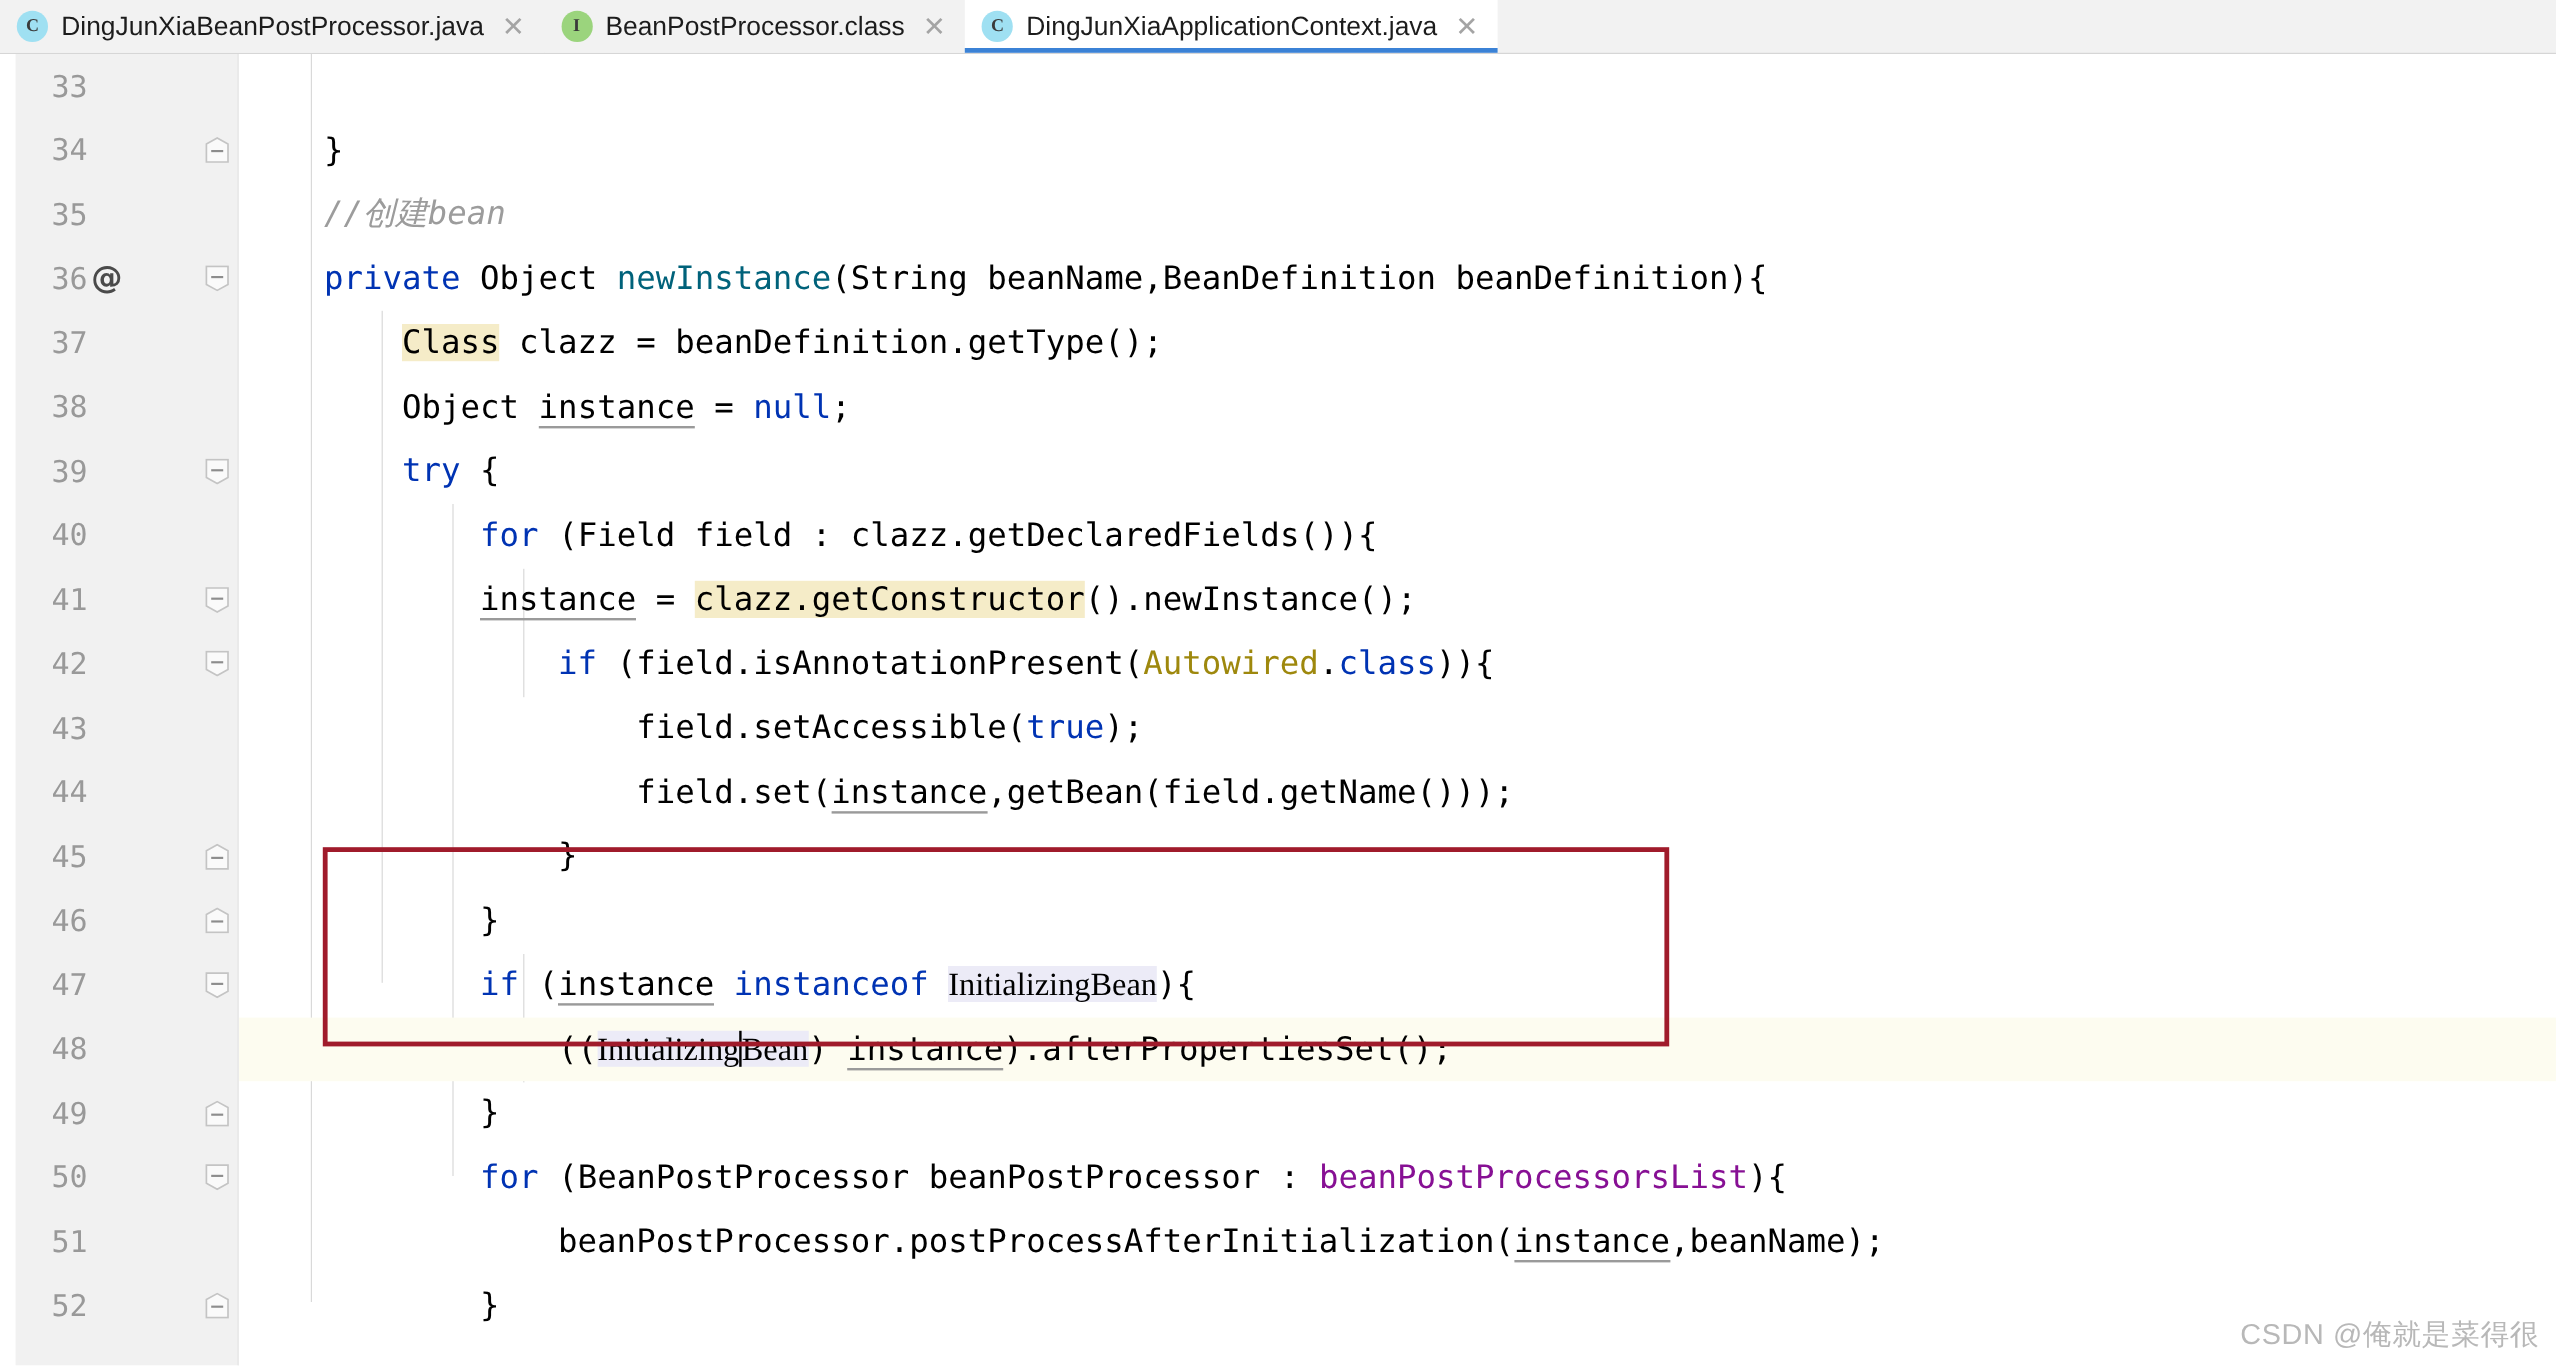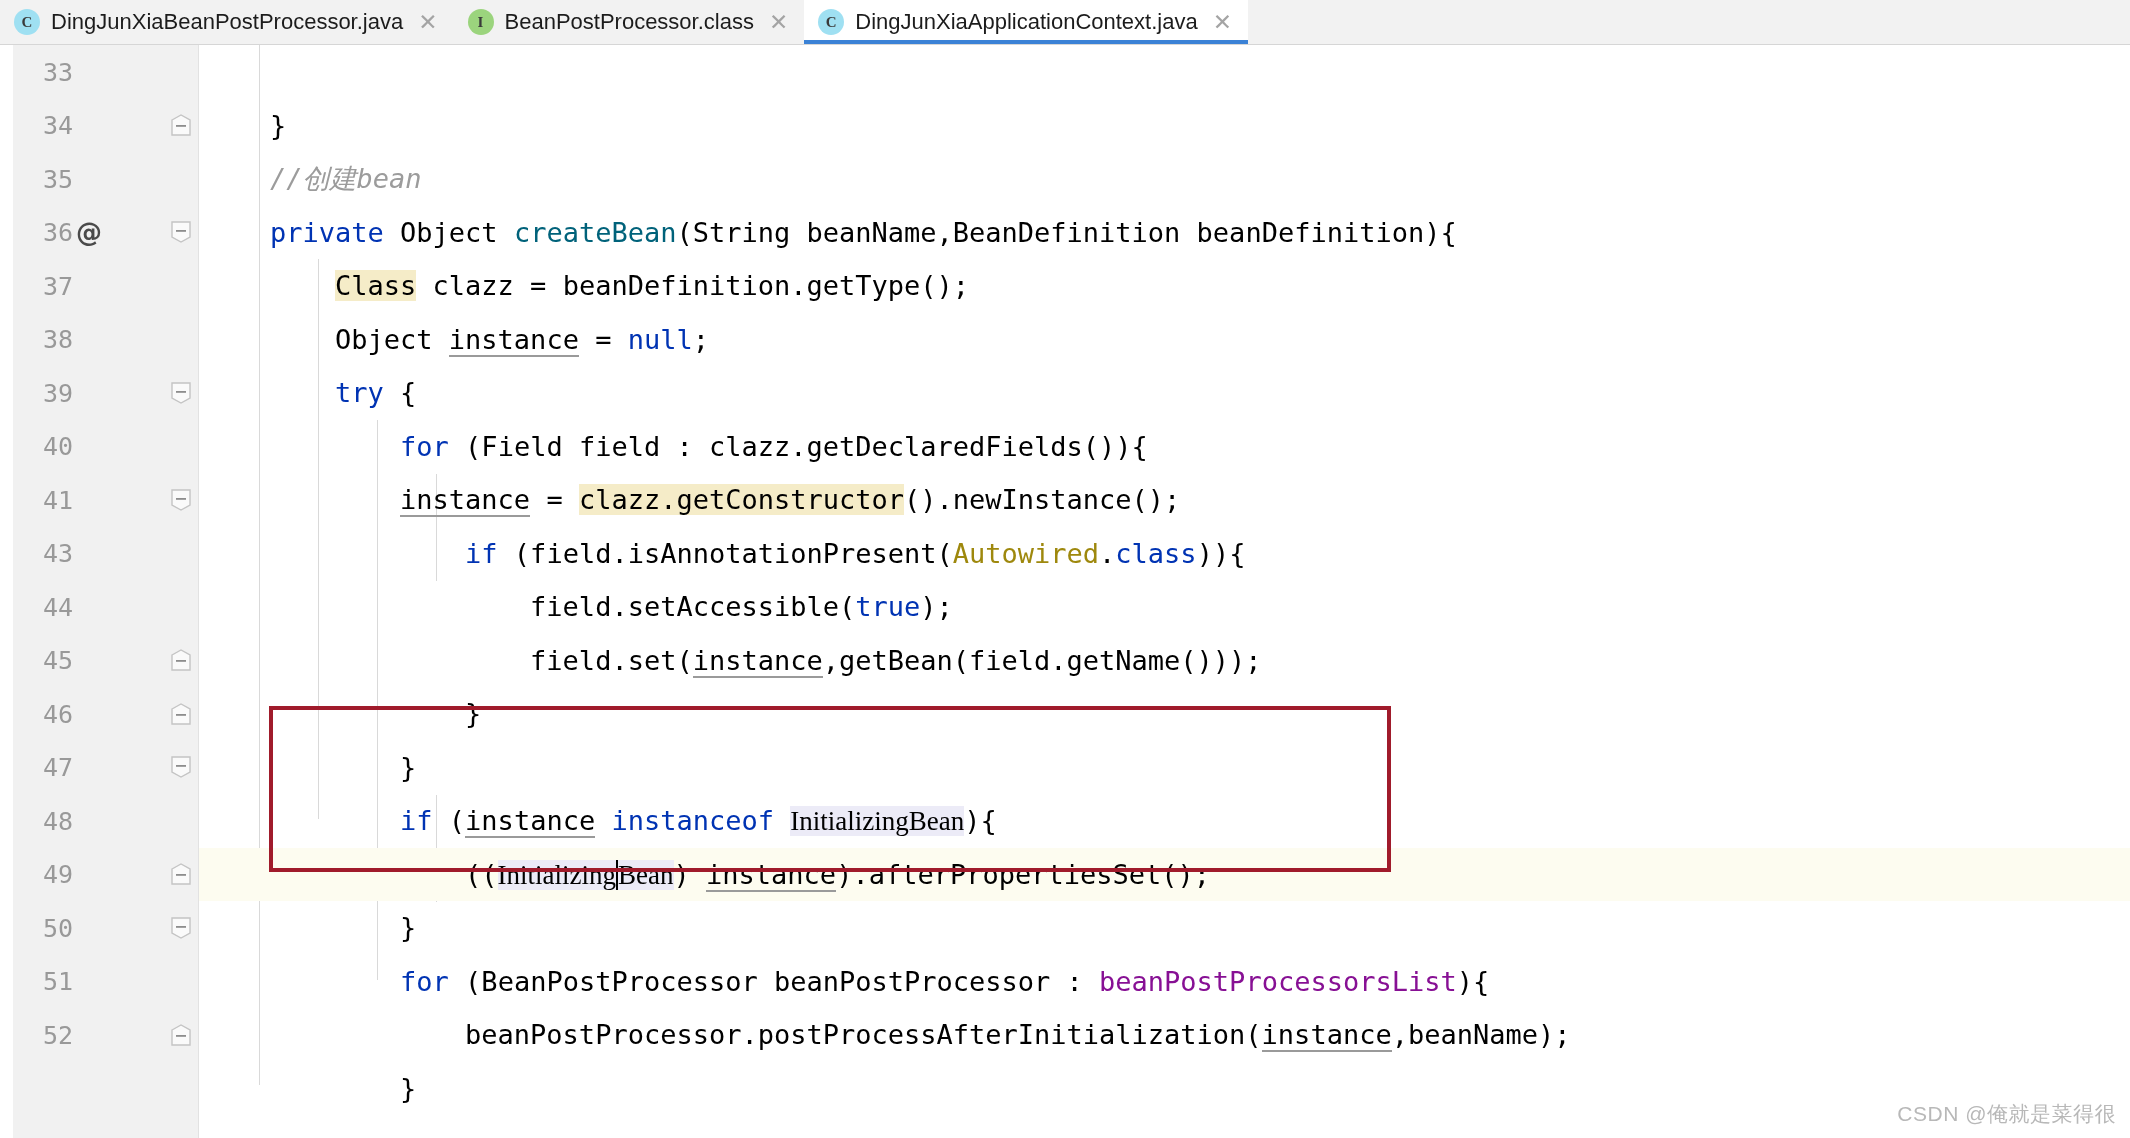--- a/index.html
+++ b/index.html
@@ -115,21 +115,21 @@
   .redbox{
     position:absolute;
     border:4px solid #a01b2b;
     pointer-events:none;
     box-sizing:border-box;
   }
 
   .watermark{
     position:absolute;right:14px;bottom:10px;
     font-family:"Liberation Sans", sans-serif;
-    font-size:21px;color:#b8b8b8;
+    font-size:24px;color:#b8b8b8;
     letter-spacing:.5px;
   }
 </style>
 </head>
 <body>
 
 <div class="app">
 
   <div class="tabbar">
 
@@ -194,20 +194,29 @@
               <path d="M2 1 L20 1 L20 16 L11 21 L2 16 Z" fill="#fafafa" stroke="#c4c4c4" stroke-width="1.4"></path>
               <rect x="6" y="9" width="10" height="1.8" fill="#8d8d8d"></rect>
             </svg>
           </span>
       </div>
       <div class="grow">
           <span class="lnum">40</span>
         </div>
       <div class="grow">
           <span class="lnum">41</span>
+        <span class="fold">
+            <svg width="22" height="22" viewBox="0 0 22 22">
+              <path d="M2 1 L20 1 L20 16 L11 21 L2 16 Z" fill="#fafafa" stroke="#c4c4c4" stroke-width="1.4"></path>
+              <rect x="6" y="9" width="10" height="1.8" fill="#8d8d8d"></rect>
+            </svg>
+          </span>
+      </div>
+      <div class="grow">
+          <span class="lnum">42</span>
         <span class="fold">
             <svg width="22" height="22" viewBox="0 0 22 22">
               <path d="M2 1 L20 1 L20 16 L11 21 L2 16 Z" fill="#fafafa" stroke="#c4c4c4" stroke-width="1.4"></path>
               <rect x="6" y="9" width="10" height="1.8" fill="#8d8d8d"></rect>
             </svg>
           </span>
       </div>
       <div class="grow">
           <span class="lnum">43</span>
         </div>
@@ -283,21 +292,21 @@
       <div class="guide" style="left:178px;top:375px;height:560px;"></div>
       <div class="guide" style="left:237px;top:429px;height:107px;"></div>
       <div class="guide" style="left:237px;top:750px;height:107px;"></div>
 
       <div class="crow"></div>
 
       <div class="crow"><span>    }</span></div>
 
       <div class="crow"><span>    </span><span class="cmt">//创建bean</span></div>
 
-      <div class="crow"><span>    </span><span class="kw">private</span><span> Object </span><span class="meth">createBean</span><span>(String beanName,BeanDefinition beanDefinition){</span></div>
+      <div class="crow"><span>    </span><span class="kw">private</span><span> Object </span><span class="meth">newInstance</span><span>(String beanName,BeanDefinition beanDefinition){</span></div>
 
       <div class="crow"><span>        </span><span class="hl-search">Class</span><span> clazz = beanDefinition.getType();</span></div>
 
       <div class="crow"><span>        Object </span><span class="und">instance</span><span> = </span><span class="kw">null</span><span>;</span></div>
 
       <div class="crow"><span>        </span><span class="kw">try</span><span> {</span></div>
 
       <div class="crow"><span>            </span><span class="kw">for</span><span> (Field field : clazz.getDeclaredFields()){</span></div>
 
       <div class="crow"><span>            </span><span class="und">instance</span><span> = </span><span class="hl-search">clazz.getConstructor</span><span>().newInstance();</span></div>

